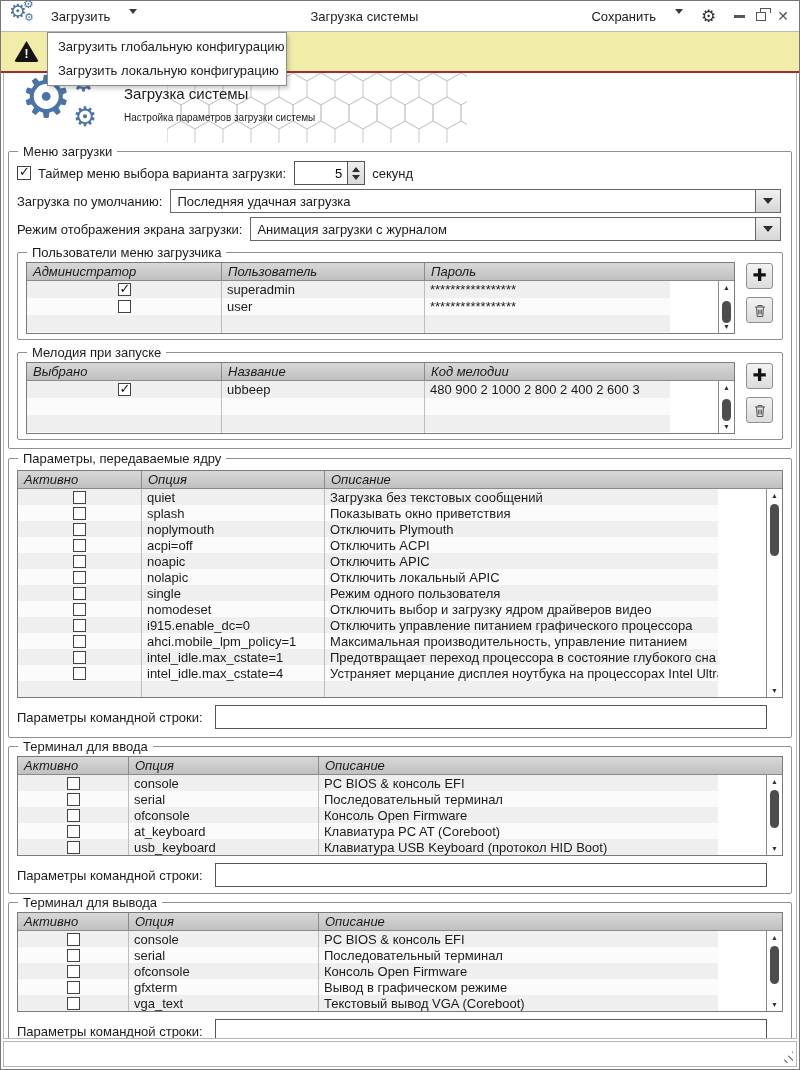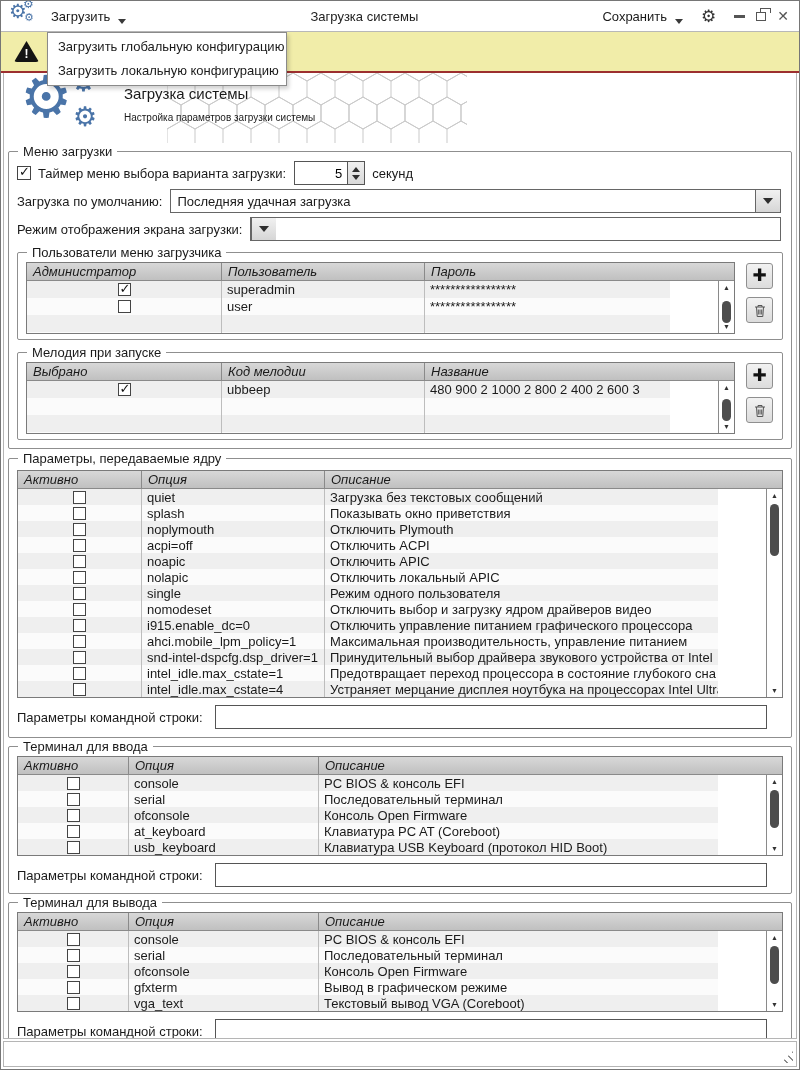--- a/index.html
+++ b/index.html
@@ -7,21 +7,21 @@
   body { font-family:"Liberation Sans","DejaVu Sans",sans-serif; font-size:13px; color:#1a1a1a; }
   .window { width:800px; height:1070px; background:#fff; border:1px solid #767676;
             display:flex; flex-direction:column; position:relative; overflow:hidden; }
 
   
   .titlebar { height:30px; flex:none; display:flex; align-items:center; padding:0 10px; background:#fff; }
   .app-icon { position:relative; width:26px; height:22px; flex:none; }
   .app-icon .g1 { position:absolute; left:-2px; top:-6px; font-size:20px; color:#4a74a8; }
   .app-icon .g2 { position:absolute; left:12px; top:-8px; font-size:12px; color:#4a74a8; }
   .app-icon .g3 { position:absolute; left:13px; top:6px; font-size:11px; color:#4a74a8; }
-  .menu-btn { display:flex; align-items:flex-end; gap:8px; margin-left:10px; padding:2px 4px; cursor:default; }
+  .menu-btn { display:flex; align-items:flex-start; gap:19px; margin-left:10px; padding:2px 4px; cursor:default; }
   .caret-down { width:0; height:0; border-left:4px solid transparent; border-right:4px solid transparent; border-top:5px solid #3a3a3a; }
   .tb-title { flex:1; text-align:center; color:#222; }
   .tb-right { display:flex; align-items:center; gap:14px; }
   .gear-btn { font-size:17px; color:#333; line-height:1; }
   .win-controls { display:flex; align-items:center; gap:11px; margin-left:4px; }
   .ic-min { width:11px; height:3px; background:#555; }
   .ic-restore { position:relative; width:10px; height:9px; border:1.5px solid #555; background:#fff; }
   .ic-restore::before { content:""; position:absolute; top:-4.5px; left:2.5px; width:9px; height:4px; border:1.5px solid #555; border-bottom:none; }
   .ic-close { font-size:14px; color:#555; line-height:1; }
 
@@ -214,20 +214,21 @@
           <span class="combo">
             <span class="combo-val">Последняя удачная загрузка</span>
             <span class="combo-btn">
                 <span class="tri-dn"></span>
               </span>
           </span>
         </div>
         <div class="formrow">
           <span>Режим отображения экрана загрузки:</span>
           <span class="combo">
+            <span class="combo-val">Анимация загрузки с журналом</span>
             <span class="combo-btn">
                 <span class="tri-dn"></span>
               </span>
           </span>
         </div>
 
         <div class="subgroup t-users">
           <span class="legend">Пользователи меню загрузчика</span>
           <div class="tbl-wrap">
             <div class="tbl">
@@ -281,22 +282,22 @@
             </div>
           </div>
         </div>
 
         <div class="subgroup t-melody">
           <span class="legend">Мелодия при запуске</span>
           <div class="tbl-wrap">
             <div class="tbl">
               <div class="thead cols-u">
                 <div class="th">Выбрано</div>
+                  <div class="th">Название</div>
                   <div class="th">Код мелодии</div>
-                  <div class="th">Название</div>
               </div>
               <div class="tbody">
                 <div class="tbody-rows stripe17 h17" style="height:52px">
 
                     <div class="row cols-u">
                       <div class="cell c-center">
                         <span class="cb checked"></span>
                       </div>
                       <div class="cell">ubbeep</div>
                       <div class="cell">480 900 2 1000 2 800 2 400 2 600 3</div>
@@ -416,27 +417,20 @@
                 </div>
 
                 <div class="row cols-k">
                   <div class="cell c-center">
                     <span class="cb"></span>
                   </div>
                   <div class="cell">ahci.mobile_lpm_policy=1</div>
                   <div class="cell">Максимальная производительность, управление питанием</div>
                 </div>
 
-                <div class="row cols-k">
-                  <div class="cell c-center">
-                    <span class="cb"></span>
-                  </div>
-                  <div class="cell">snd-intel-dspcfg.dsp_driver=1</div>
-                  <div class="cell">Принудительный выбор драйвера звукового устройства от Intel</div>
-                </div>
 
                 <div class="row cols-k">
                   <div class="cell c-center">
                     <span class="cb"></span>
                   </div>
                   <div class="cell">intel_idle.max_cstate=1</div>
                   <div class="cell">Предотвращает переход процессора в состояние глубокого сна</div>
                 </div>
 
                 <div class="row cols-k">

